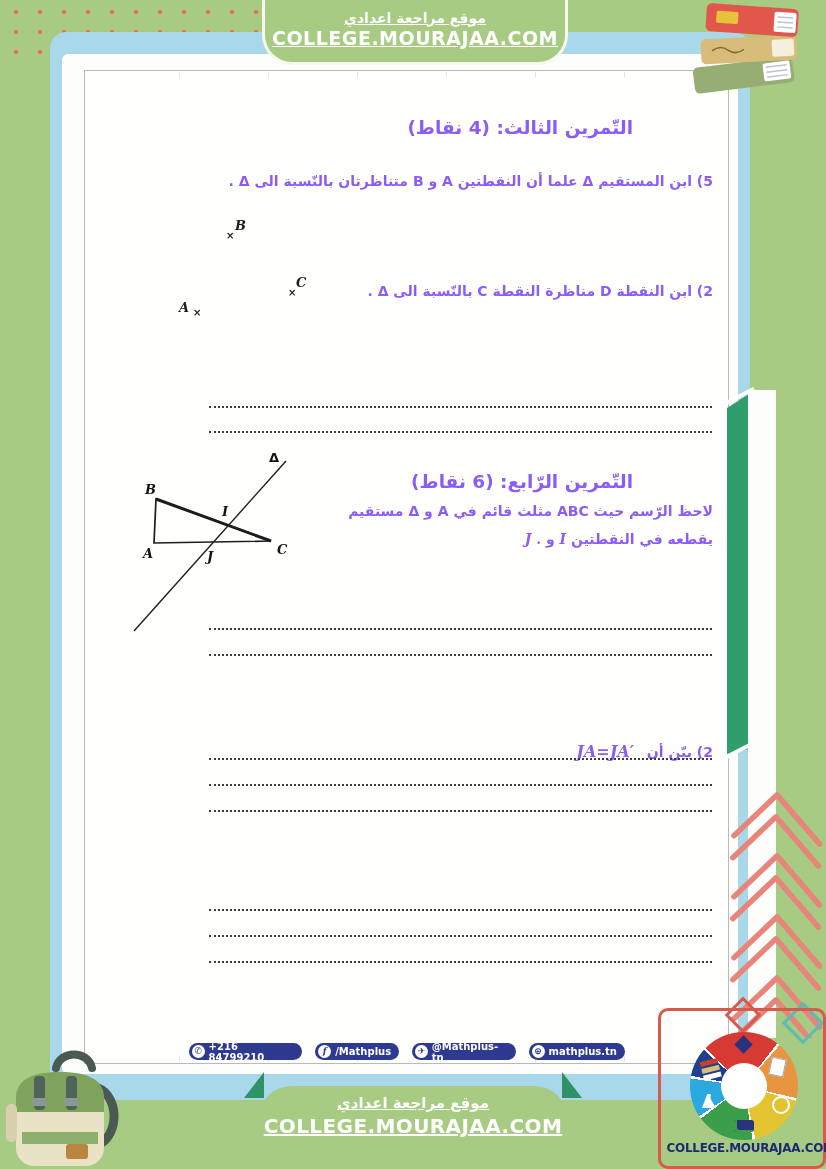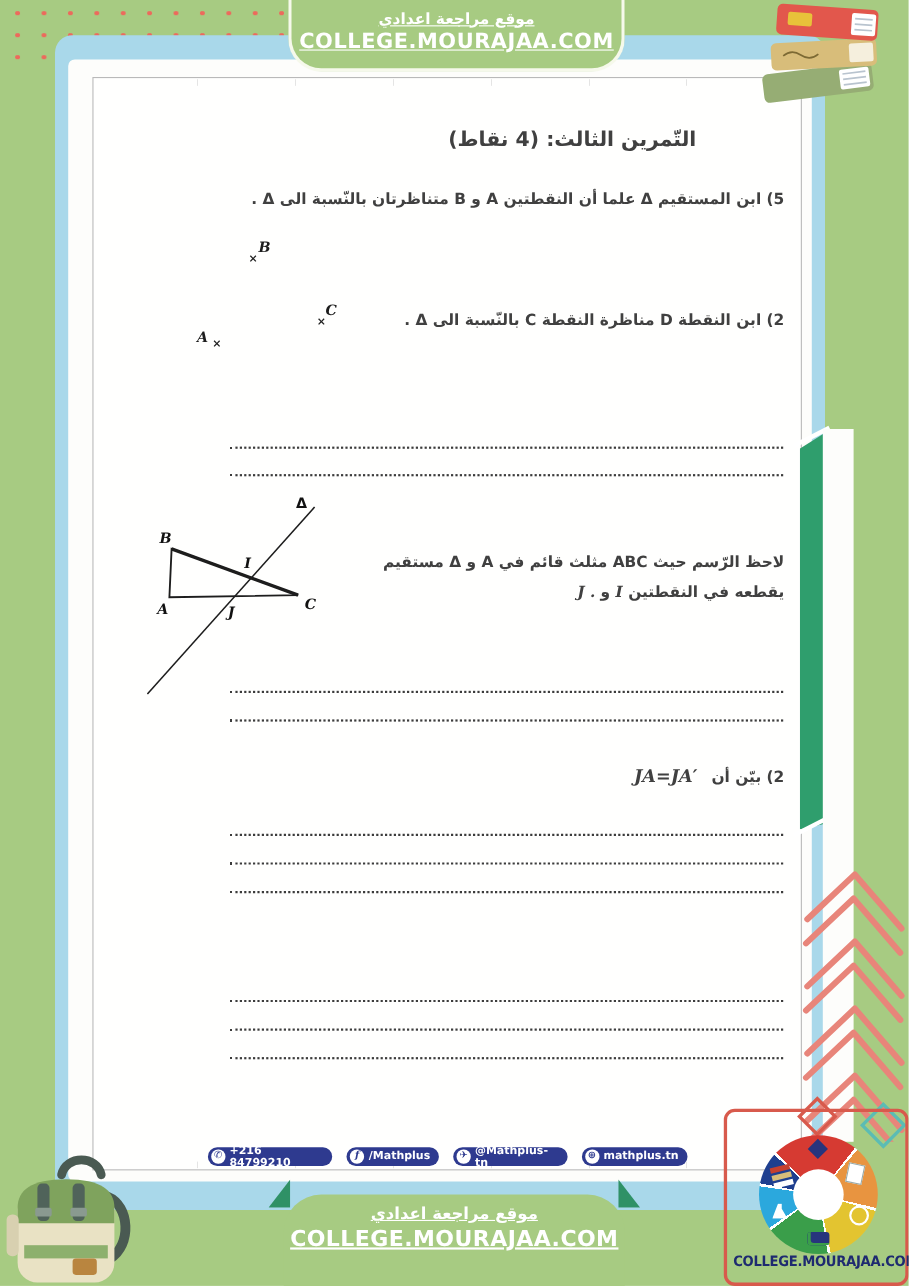--- a/index.html
+++ b/index.html
@@ -36,21 +36,21 @@
   .wedge.r{left:562px;top:1072px;clip-path:polygon(0 0,100% 100%,0 100%);}
 
   
   .seastrip{left:727px;top:394px;width:22px;height:360px;background:#2f9e6d;
             clip-path:polygon(0 14px,100% 0,100% calc(100% - 5px),0 100%);}
   .gap1{left:720px;top:395px;width:36px;height:4px;background:#fff;transform:rotate(-27deg);}
   .gap2{left:720px;top:749px;width:36px;height:4px;background:#fff;transform:rotate(-27deg);}
   .wstripe{left:748px;top:390px;width:28px;height:648px;background:#fdfdfb;}
 
   
-  .ar{direction:rtl;font-weight:bold;color:#404040;font-size:14px;white-space:nowrap;}
+  .ar{direction:rtl;font-weight:bold;color:#8b5cf6;font-size:14px;white-space:nowrap;}
   .title{font-size:18.5px;}
   .math{font-family:"DejaVu Serif",serif;font-style:italic;font-weight:bold;}
   .dot-line{border-bottom:2px dotted #3c3c3c;height:2px;}
   .ptmark{font-size:10px;font-weight:bold;color:#222;}
   .ptlabel{font-family:"DejaVu Serif",serif;font-style:italic;font-weight:bold;font-size:13px;color:#1d1d1d;}
 
   
   .badges{left:104px;top:972px;width:436px;display:flex;gap:13px;justify-content:center;align-items:center;}
   .pill{background:#2e3a8f;color:#fff;border-radius:9px;height:17px;display:flex;
         align-items:center;gap:4px;padding:0 8px 0 3px;font-size:10px;font-weight:bold;}
@@ -93,20 +93,21 @@
   <span class="abs ptlabel" style="left:150px;top:147px;">B</span>
   <span class="abs ptmark" style="left:203px;top:216px;">×</span>
   <span class="abs ptlabel" style="left:211px;top:204px;">C</span>
   <span class="abs ptlabel" style="left:94px;top:229px;">A</span>
   <span class="abs ptmark" style="left:108px;top:236px;">×</span>
 
   <div class="abs ar" style="top:212px;right:15px;">2) ابن النقطة D مناظرة النقطة C بالنّسبة الى Δ .</div>
   <div class="abs dot-line" style="top:333px;left:124px;width:503px;"></div>
   <div class="abs dot-line" style="top:358px;left:124px;width:503px;"></div>
 
+  <div class="abs ar title" style="top:400px;right:95px;">التّمرين الرّابع: (6 نقاط)</div>
   <div class="abs ar" style="top:432px;right:15px;">لاحظ الرّسم حيث ABC مثلث قائم في A و Δ مستقيم</div>
   <div class="abs ar" style="top:460px;right:15px;">
     <span>يقطعه في النقطتين</span>
     <bdo dir="ltr" class="math">I</bdo>
     <span>و</span>
     <bdo dir="ltr" class="math">J .</bdo>
   </div>
   <div class="abs dot-line" style="top:555px;left:124px;width:503px;"></div>
   <div class="abs dot-line" style="top:581px;left:124px;width:503px;"></div>
 
@@ -115,21 +116,21 @@
     <polygon points="37,53 35,97 152,95" fill="none" stroke="#1d1d1d" stroke-width="1.7"></polygon>
     <line x1="37" y1="53" x2="152" y2="95" stroke="#1d1d1d" stroke-width="3"></line>
     <text x="150" y="16" font-size="13" font-weight="bold" font-family="DejaVu Sans,sans-serif" fill="#111">Δ</text>
     <text x="26" y="48" font-size="13" font-style="italic" font-weight="bold" font-family="DejaVu Serif,serif" fill="#111">B</text>
     <text x="24" y="112" font-size="13" font-style="italic" font-weight="bold" font-family="DejaVu Serif,serif" fill="#111">A</text>
     <text x="158" y="108" font-size="13" font-style="italic" font-weight="bold" font-family="DejaVu Serif,serif" fill="#111">C</text>
     <text x="103" y="70" font-size="13" font-style="italic" font-weight="bold" font-family="DejaVu Serif,serif" fill="#111">I</text>
     <text x="88" y="115" font-size="13" font-style="italic" font-weight="bold" font-family="DejaVu Serif,serif" fill="#111">J</text>
   </svg>
 
-  <div class="abs ar" style="top:625px;right:15px;">
+  <div class="abs ar" style="top:671px;right:15px;">
     <span>2) بيّن أن</span>
     <bdo dir="ltr" class="math" style="font-size:16px;margin-right:8px;">JA=JA′</bdo>
   </div>
   <div class="abs dot-line" style="top:685px;left:124px;width:503px;"></div>
   <div class="abs dot-line" style="top:711px;left:124px;width:503px;"></div>
   <div class="abs dot-line" style="top:737px;left:124px;width:503px;"></div>
 
   <div class="abs dot-line" style="top:836px;left:124px;width:503px;"></div>
   <div class="abs dot-line" style="top:862px;left:124px;width:503px;"></div>
   <div class="abs dot-line" style="top:888px;left:124px;width:503px;"></div>

